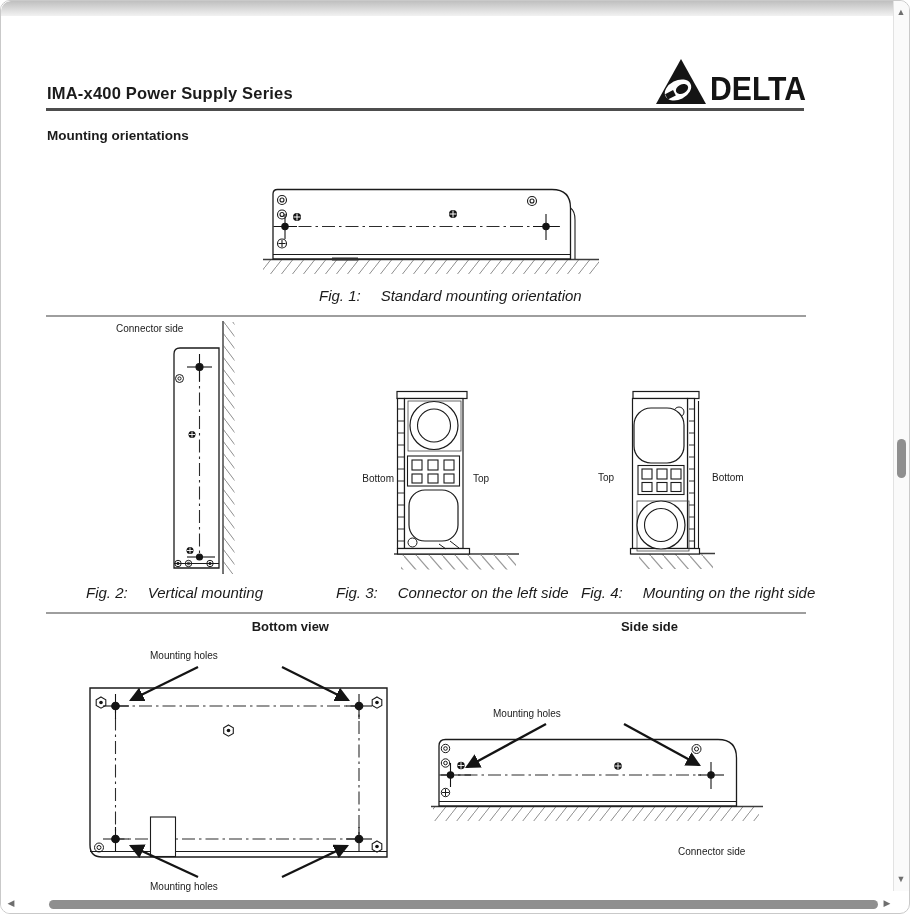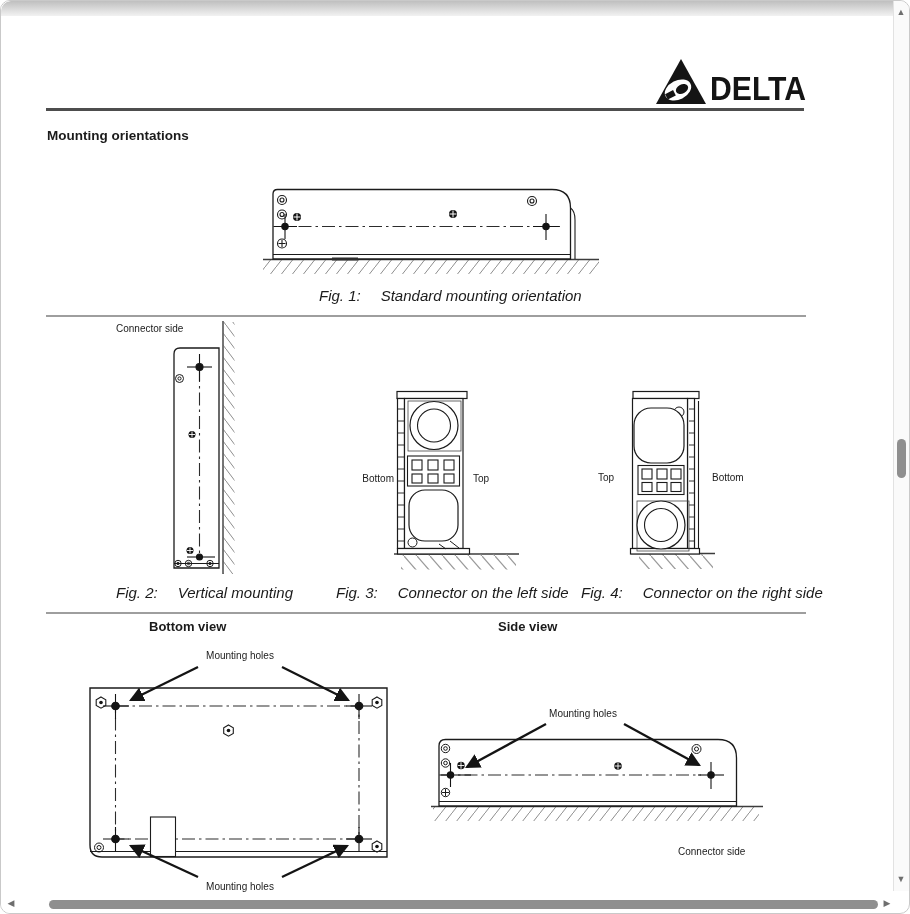--- a/index.html
+++ b/index.html
@@ -12,39 +12,40 @@
   .chrome-top{position:absolute;left:0;top:0;width:892px;height:15px;
     background:linear-gradient(#bfbfbf,#f2f2f2);border-top-left-radius:10px;}
   .t{position:absolute;white-space:nowrap;}
   .doc-title{left:46px;top:83px;font-size:16.5px;font-weight:bold;letter-spacing:.2px;}
   .doc-heading{left:46px;top:127px;font-size:13.5px;font-weight:bold;text-align:center;}
   .rule-title{position:absolute;left:45px;top:107px;width:758px;height:3px;background:#4d4d4d;}
   .rule{position:absolute;left:45px;width:760px;height:2px;background:#9e9e9e;}
   .caption{position:absolute;font-size:15px;font-style:italic;white-space:nowrap;}
   .cap-text{margin-left:20px;}
   .lbl{font-size:10px;}
-  .view-head{font-size:13px;font-weight:bold;text-align:left;width:180px;}
-  .ctr{text-align:center;width:180px;}
+  .view-head{font-size:13px;font-weight:bold;text-align:right;width:180px;}
+  .ctr{text-align:left;width:180px;}
   svg.draw{position:absolute;overflow:visible;}
   
   .vtrack{position:absolute;left:892px;top:0;width:16px;height:890px;background:#fafafa;
     border-left:1px solid #e2e2e2;border-top-right-radius:9px;}
   .htrack{position:absolute;left:0;top:891px;width:892px;height:21px;background:#ffffff;}
   .scroll-icon{position:absolute;width:16px;text-align:center;font-size:9px;color:#6e6e6e;
     line-height:12px;cursor:default;user-select:none;}
   .vthumb{position:absolute;left:896px;top:438px;width:9px;height:39px;background:#8f8f8f;border-radius:4.5px;}
   .hthumb{position:absolute;left:48px;top:899px;width:829px;height:9px;background:#8f8f8f;border-radius:4.5px;}
 </style>
 </head>
 <body>
 
 <div class="window">
   <div class="page"></div>
   <div class="chrome-top"></div>
 
+  <div class="t doc-title">IMA-x400 Power Supply Series</div>
 
   <svg class="draw" style="left:655px;top:58px" width="152" height="48" viewBox="0 0 152 48">
     <g>
       <polygon points="25,0 50,45 0,45" fill="#141414"></polygon>
       <ellipse cx="22" cy="31" rx="14" ry="9.5" fill="#ffffff" transform="rotate(-27 22 31)"></ellipse>
       <ellipse cx="26" cy="30" rx="6.5" ry="4.5" fill="#141414" transform="rotate(-27 26 30)"></ellipse>
       <rect x="10" y="33" width="9" height="6" fill="#141414" transform="rotate(-27 14 36)"></rect>
     </g>
     <text x="54" y="41" font-size="33" font-weight="bold" fill="#141414" textLength="96" lengthAdjust="spacingAndGlyphs">DELTA</text>
   </svg>
@@ -123,21 +124,21 @@
       <circle cx="187.5" cy="562.5" r="3.2"></circle>
         <circle cx="187.5" cy="562.5" r="1.2"></circle>
       <circle cx="209" cy="562.5" r="3.2"></circle>
         <circle cx="209" cy="562.5" r="1.2"></circle>
     </g>
     <circle cx="191" cy="433.5" r="3.5" fill="#141414"></circle>
       <path d="M188,433.5 H194 M191,430.5 V436.5" stroke="#ffffff" stroke-width="0.9"></path>
     <circle cx="189" cy="549.5" r="3.5" fill="#141414"></circle>
       <path d="M186,549.5 H192 M189,546.5 V552.5" stroke="#ffffff" stroke-width="0.9"></path>
   </svg>
-  <div class="caption" style="left:115px;top:583px">
+  <div class="caption" style="left:85px;top:583px">
     <span>Fig. 2:</span><span class="cap-text">Vertical mounting</span>
   </div>
 
   <div class="t lbl" style="left:341px;top:472px;width:52px;text-align:right">Bottom</div>
   <div class="t lbl" style="left:472px;top:472px">Top</div>
   <svg class="draw" style="left:388px;top:383px" width="135" height="195" viewBox="388 383 135 195">
     <defs>
       <pattern id="hb3" patternUnits="userSpaceOnUse" width="13" height="15">
         <line x1="0" y1="0" x2="13" y2="15" stroke="#9a9a9a" stroke-width="1.2"></line>
       </pattern>
@@ -198,27 +199,27 @@
         <rect x="670" y="468" width="10" height="10"></rect>
       <rect x="641" y="481.5" width="10" height="9"></rect>
         <rect x="656" y="481.5" width="10" height="9"></rect>
         <rect x="670" y="481.5" width="10" height="9"></rect>
     </g>
     <rect x="636" y="500" width="52" height="50" fill="none" stroke="#444444" stroke-width="0.8"></rect>
     <circle cx="660" cy="524" r="24" fill="#ffffff" stroke="#1b1b1b" stroke-width="1.2"></circle>
     <circle cx="660" cy="524" r="16.5" fill="none" stroke="#1b1b1b" stroke-width="1.1"></circle>
   </svg>
   <div class="caption" style="left:580px;top:583px">
-    <span>Fig. 4:</span><span class="cap-text">Connector on the right side</span>
+    <span>Fig. 4:</span><span class="cap-text">Mounting on the right side</span>
   </div>
 
   <div class="rule" style="top:611px"></div>
 
   <div class="t view-head" style="left:148px;top:618px">Bottom view</div>
-  <div class="t view-head" style="left:497px;top:618px">Side view</div>
+  <div class="t view-head" style="left:497px;top:618px">Side side</div>
 
   <div class="t lbl ctr" style="left:149px;top:649px">Mounting holes</div>
   <svg class="draw" style="left:80px;top:660px" width="315" height="222" viewBox="80 660 315 222">
     <defs>
       <marker id="ahB" viewBox="0 0 10 10" refX="8.5" refY="5" markerWidth="6.5" markerHeight="6.5" orient="auto-start-reverse">
         <path d="M0,0 L10,5 L0,10 Z" fill="#141414"></path>
       </marker>
     </defs>
     <path d="M89,687 H386 V856 H101 Q89,856 89,844 Z" fill="#ffffff" stroke="#1b1b1b" stroke-width="1.4"></path>
     <line x1="89" y1="850.5" x2="386" y2="850.5" stroke="#1b1b1b" stroke-width="1"></line>

